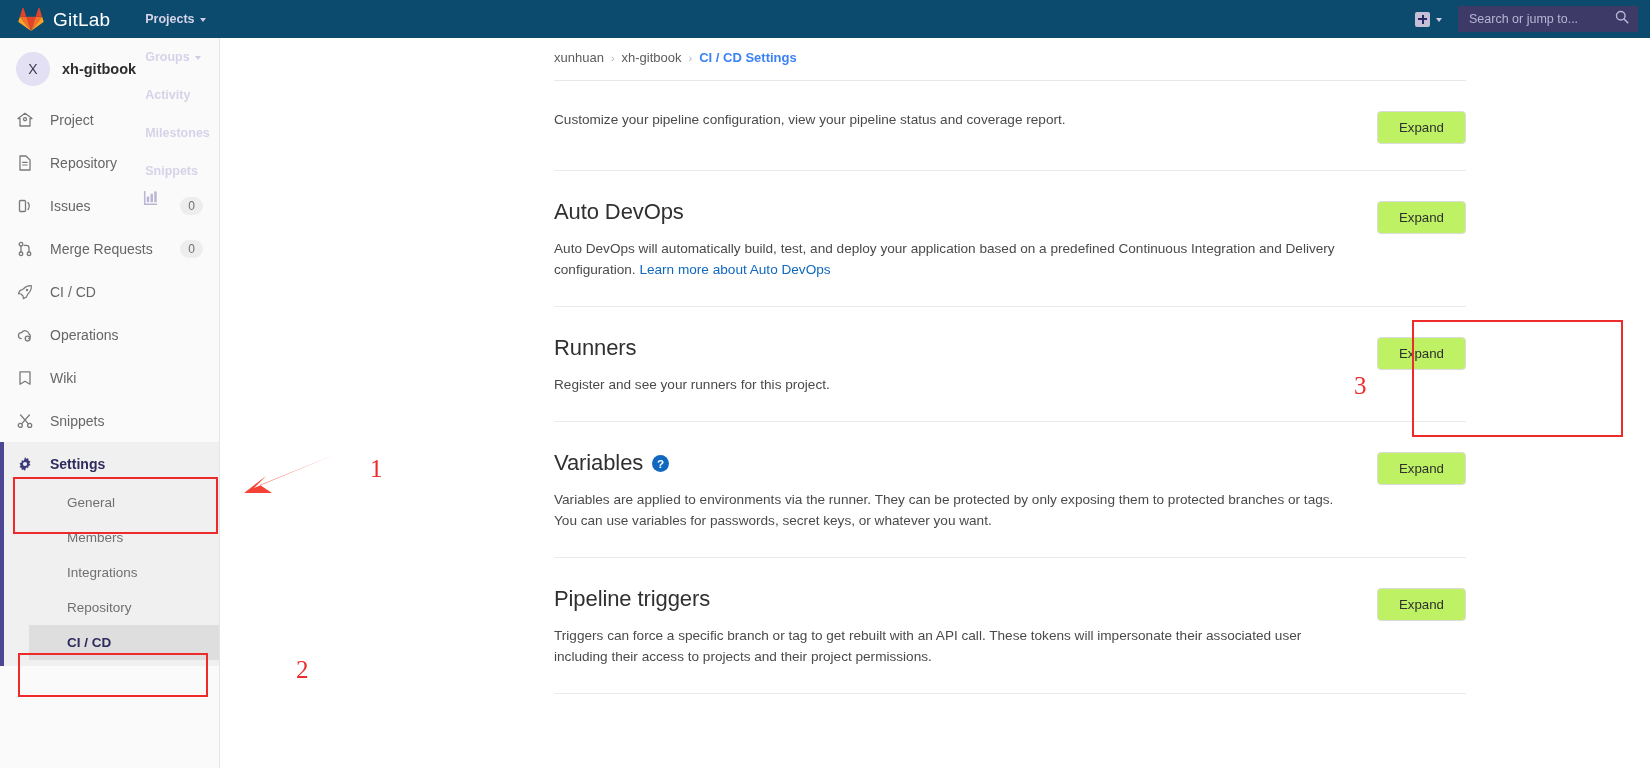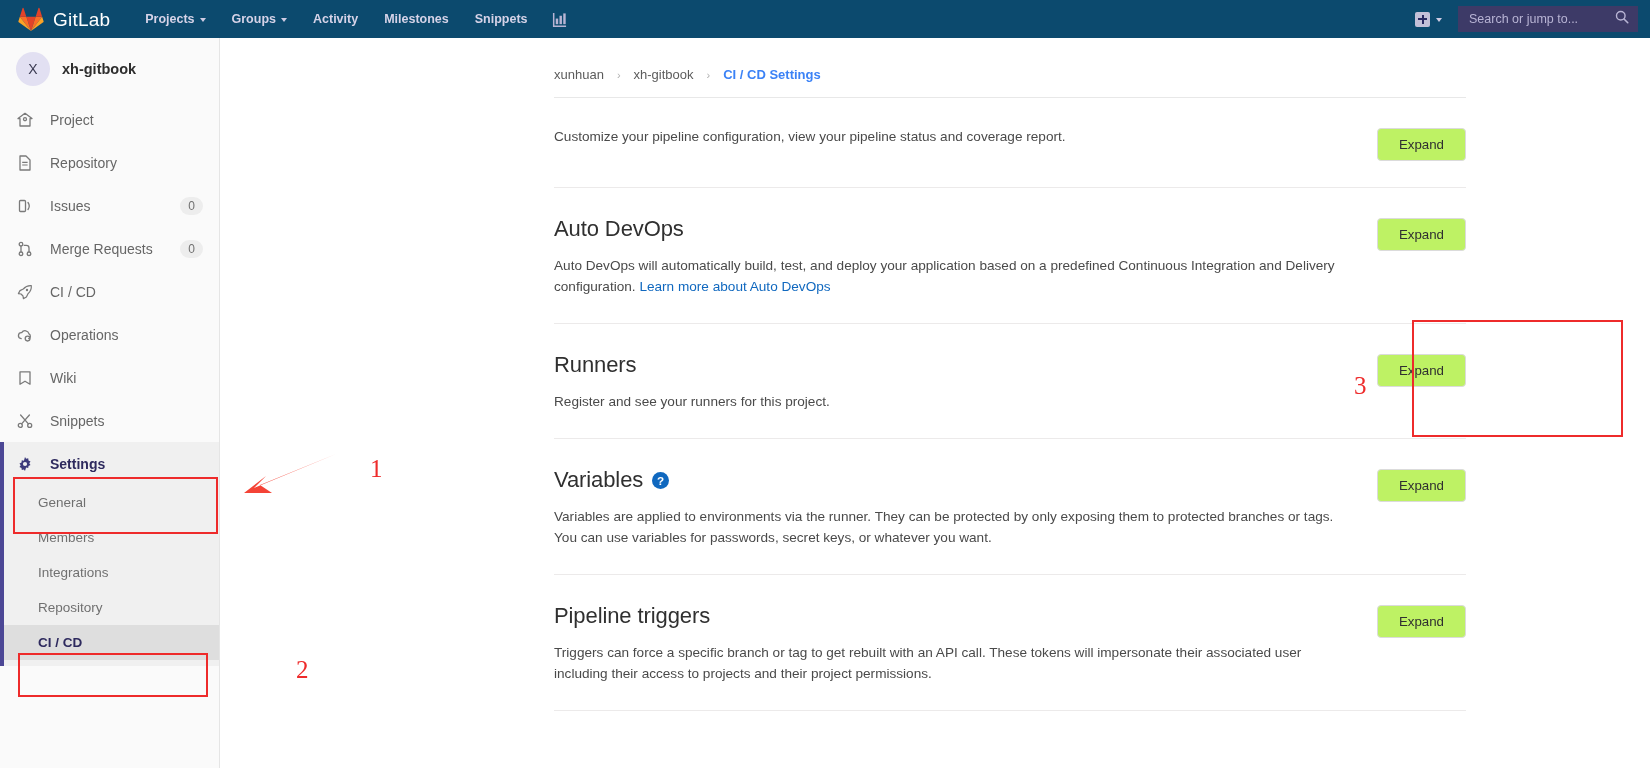--- a/index.html
+++ b/index.html
@@ -23,21 +23,21 @@
   .nav-brand {
     display: flex; align-items: center;
     padding-left: 18px; padding-right: 22px;
     height: 38px; gap: 9px;
   }
   .gl-logo { width: 26px; height: 24px; display:block; }
   .nav-brand-text {
     color: #fff; font-size: 19px; letter-spacing: .2px;
     font-weight: 400; line-height: 1;
   }
-  .nav-links { display: flex; align-items: center; height: 38px; }
+  .nav-links { display: flex; align-items: flex-start; height: 38px; flex-direction: column; }
   .nav-link {
     color: #d6d3e8; font-size: 12.5px; font-weight: 600;
     padding: 0 13px; height: 38px; line-height: 38px;
     display: flex; align-items: center; gap: 5px;
     cursor: pointer; white-space: nowrap;
   }
   .caret {
     width: 0; height: 0;
     border-left: 3.5px solid transparent;
     border-right: 3.5px solid transparent;
@@ -130,35 +130,35 @@
     position: relative;
   }
   .submenu:before {
     content: ""; position: absolute;
     left: 0; top: 0; bottom: 0; width: 4px;
     background: #4c4795;
   }
   .sub-item {
     height: 35px; display: flex; align-items: center;
     padding-left: 38px; font-size: 13.5px;
-    color: #707070; cursor: pointer;
+    color: #707070; cursor: pointer; margin-left: 29px;
   }
   .sub-item.active {
     background: #dedede; color: #2e2a5e; font-weight: 600;
   }
 
   
   .main {
     position: absolute; top: 38px; left: 220px;
     width: 1430px; height: 730px;
     background: #fff; overflow: hidden;
   }
   .breadcrumb {
-    display: flex; align-items: center; gap: 13px;
-    padding: 29px 0 0 334px; font-size: 13px;
+    display: flex; align-items: center; gap: 7px;
+    padding: 12px 0 0 334px; font-size: 13px;
   }
   .bc-link { color: #5c5c5c; cursor: pointer; }
   .bc-sep { color: #b0b0b0; font-size: 11px; }
   .bc-current { color: #3b82f6; font-weight: 700; }
   .bc-rule {
     margin: 15px 0 0 334px; width: 912px;
     height: 1px; background: #e8e8e8;
   }
 
   .settings-wrap { margin-left: 334px; width: 912px; }

